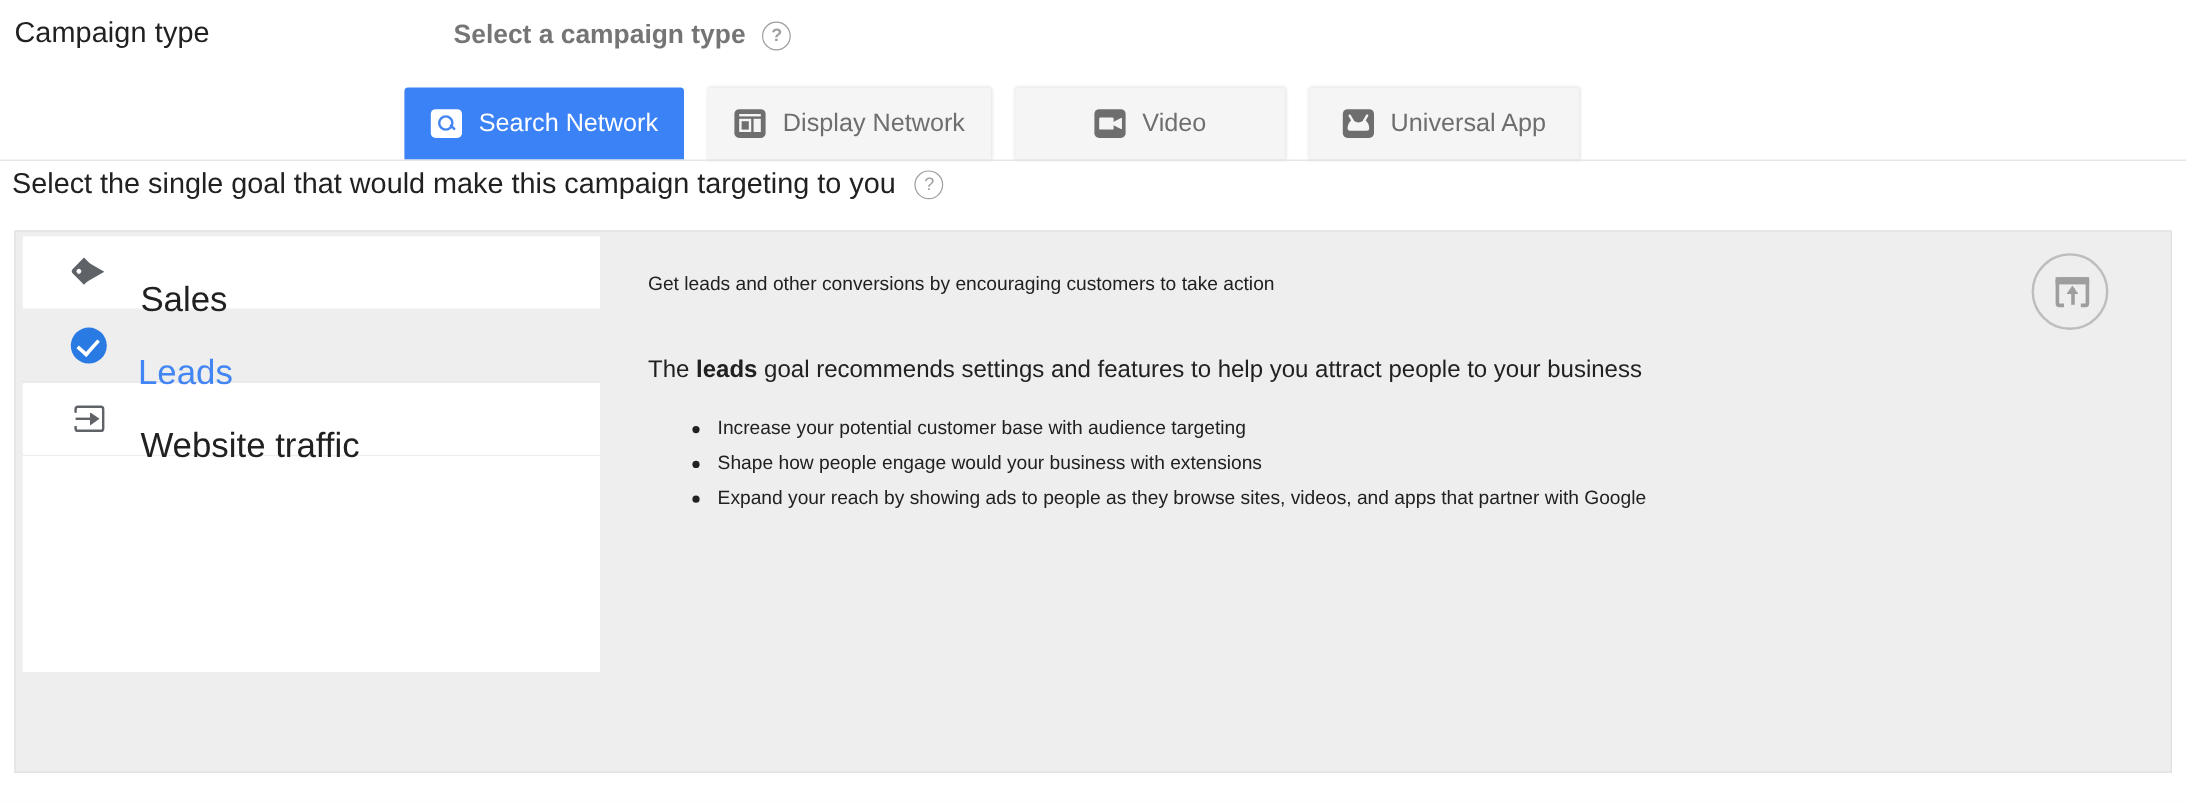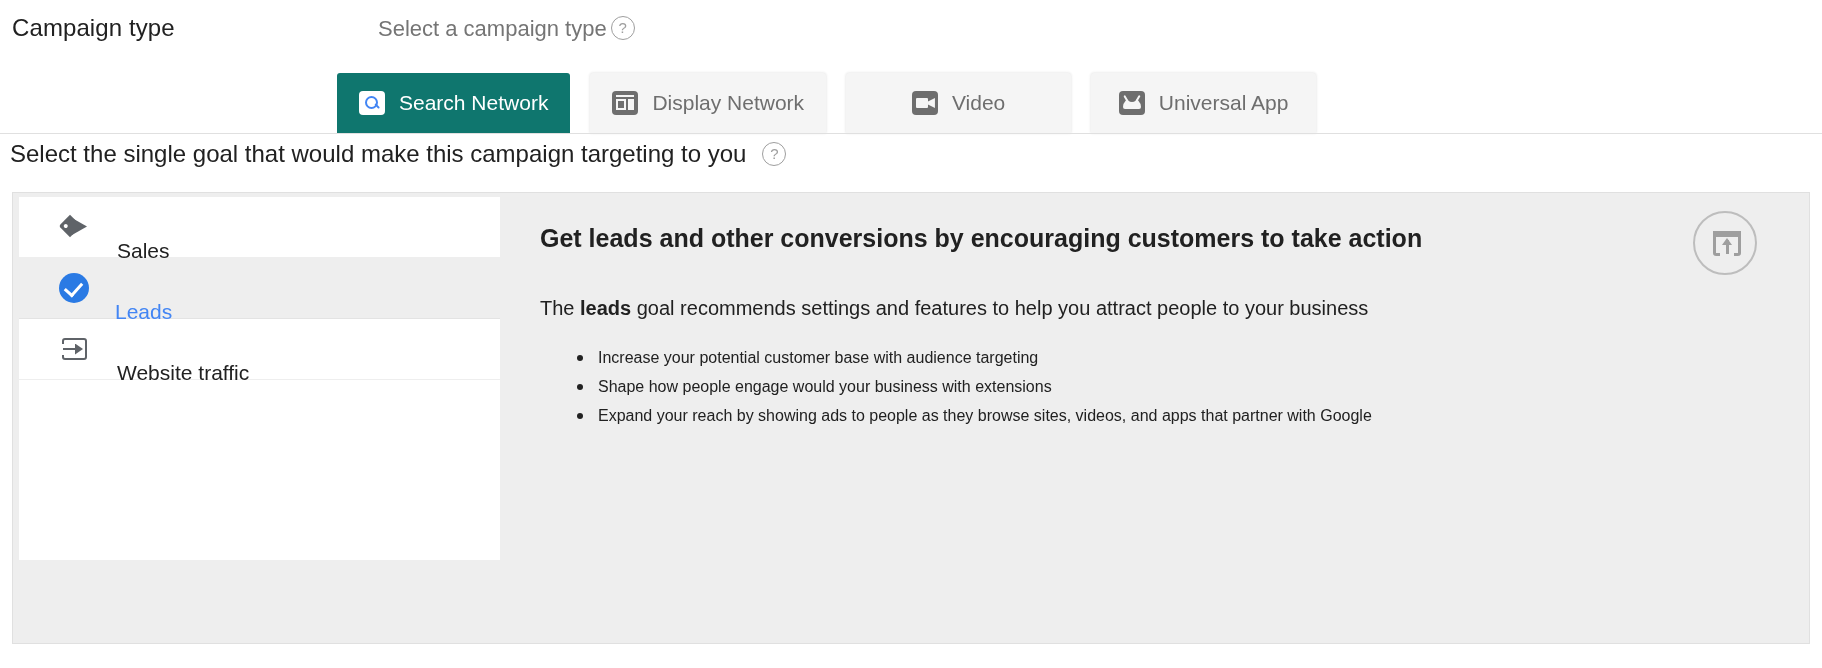--- a/index.html
+++ b/index.html
@@ -27,22 +27,23 @@
     top: 14px;
     font-size: 24px;
     color: #212121;
     letter-spacing: .1px;
   }
   .campaign-type-sub {
     position: absolute;
     left: 378px;
     top: 16px;
     display: flex;
-    align-items: flex-start;
-    gap: 4px;
+    align-items: flex-end;
+    gap: 14px;
+    font-weight: bold;
   }
   .campaign-type-sub .sub-text {
     font-size: 22px;
     color: #757575;
   }
   .help-icon {
     width: 22px;
     height: 22px;
     border: 1.8px solid #9e9e9e;
     border-radius: 50%;
@@ -79,21 +80,21 @@
     box-shadow: 0 0 3px rgba(0,0,0,.14);
     box-sizing: border-box;
     padding: 0 22px;
   }
   .tab .tab-label {
     font-size: 21px;
     color: #6e6e6e;
     white-space: nowrap;
   }
   .tab.active {
-    background: #0f766e;
+    background: #3b82f6;
     box-shadow: none;
     justify-content: flex-end;
   }
   .tab.active .tab-label { color: #ffffff; }
 
   
   .tile {
     width: 26px;
     height: 24px;
     border-radius: 4px;
@@ -257,21 +258,21 @@
     padding-left: 40px;
     gap: 26px;
     box-sizing: border-box;
     border-bottom: 1px solid #eeeeee;
   }
   .goal-item.selected {
     background: #eeeeee;
     border-bottom-color: #e3e3e3;
   }
   .goal-item .goal-label {
-    font-size: 21px;
+    font-size: 29px;
     color: #212121;
     margin-top: 47px;
   }
   .goal-item.selected .goal-label { color: #4285f4; }
   .goal-list-filler {
     background: #ffffff;
     height: 180px;
     border-bottom: 1px solid #eeeeee;
   }
 
@@ -350,22 +351,22 @@
   }
 
   
   .goal-detail {
     flex: 1;
     position: relative;
     padding: 30px 40px 0 40px;
     box-sizing: border-box;
   }
   .detail-title {
-    font-size: 25px;
-    font-weight: bold;
+    font-size: 16px;
+    font-weight: normal;
     color: #212121;
     margin: 0 0 0 0;
     max-width: 1150px;
     line-height: 30px;
   }
   .detail-intro {
     font-size: 20px;
     color: #212121;
     margin-top: 42px;
     line-height: 26px;

